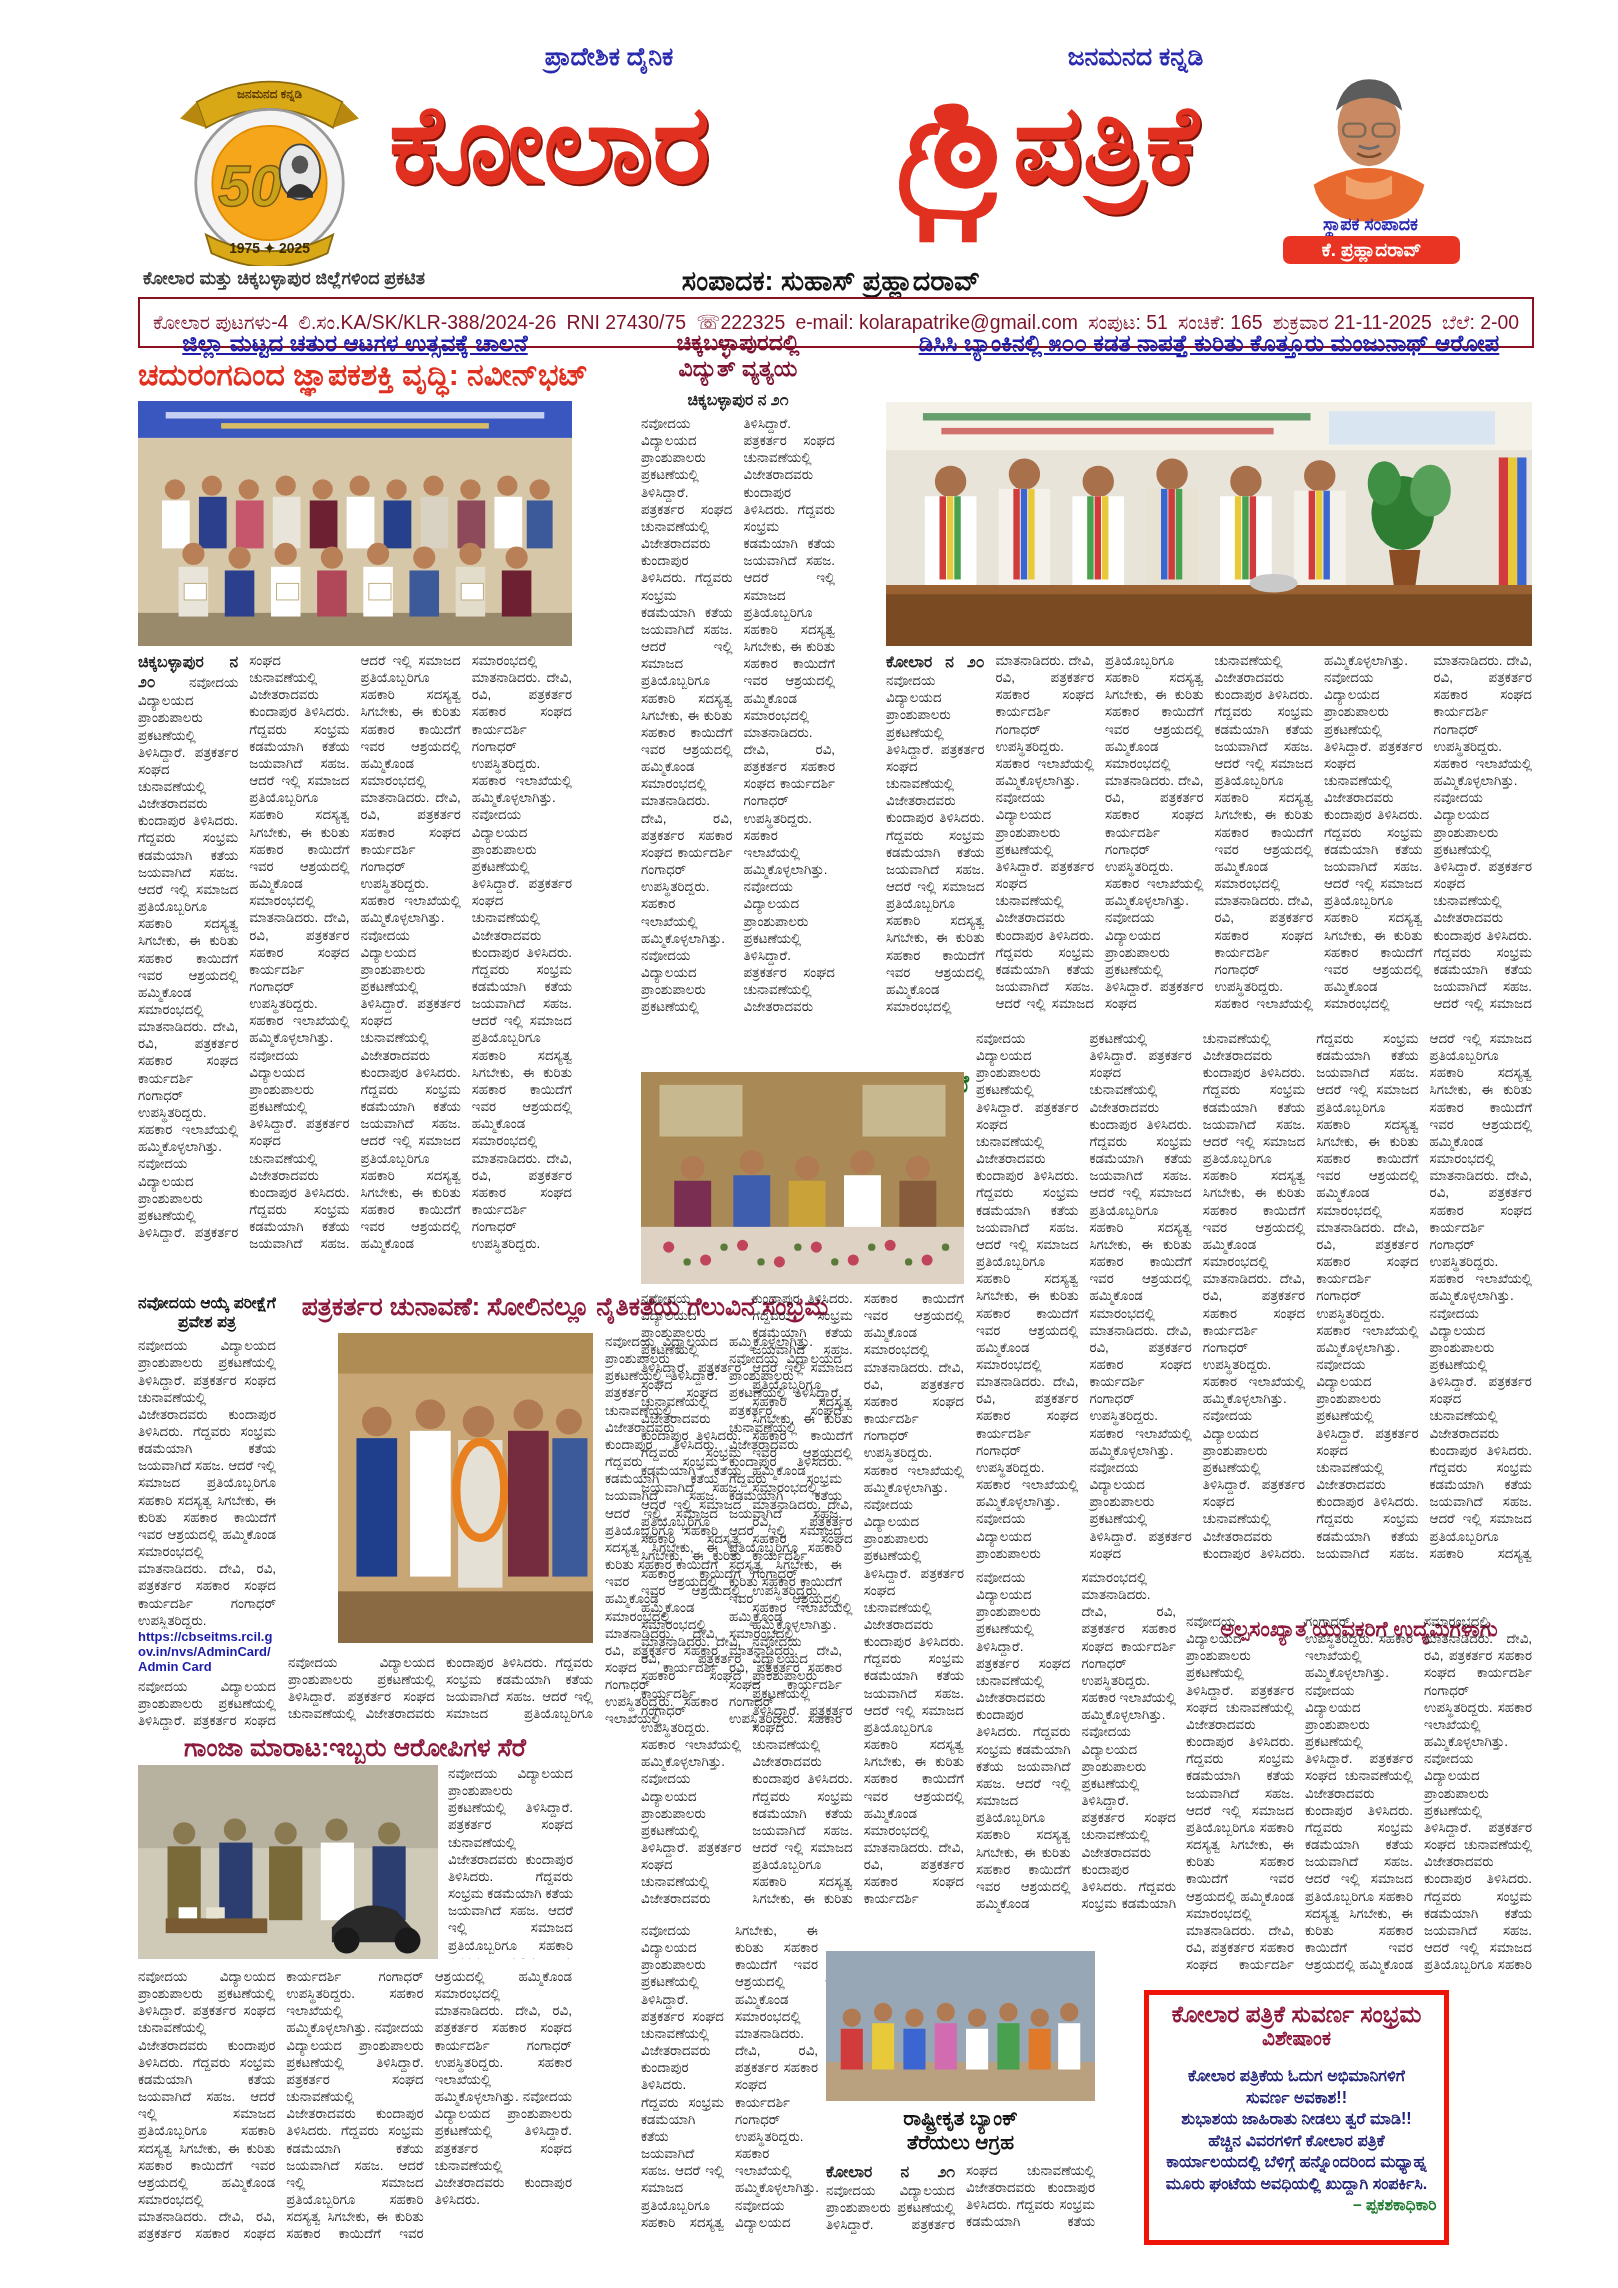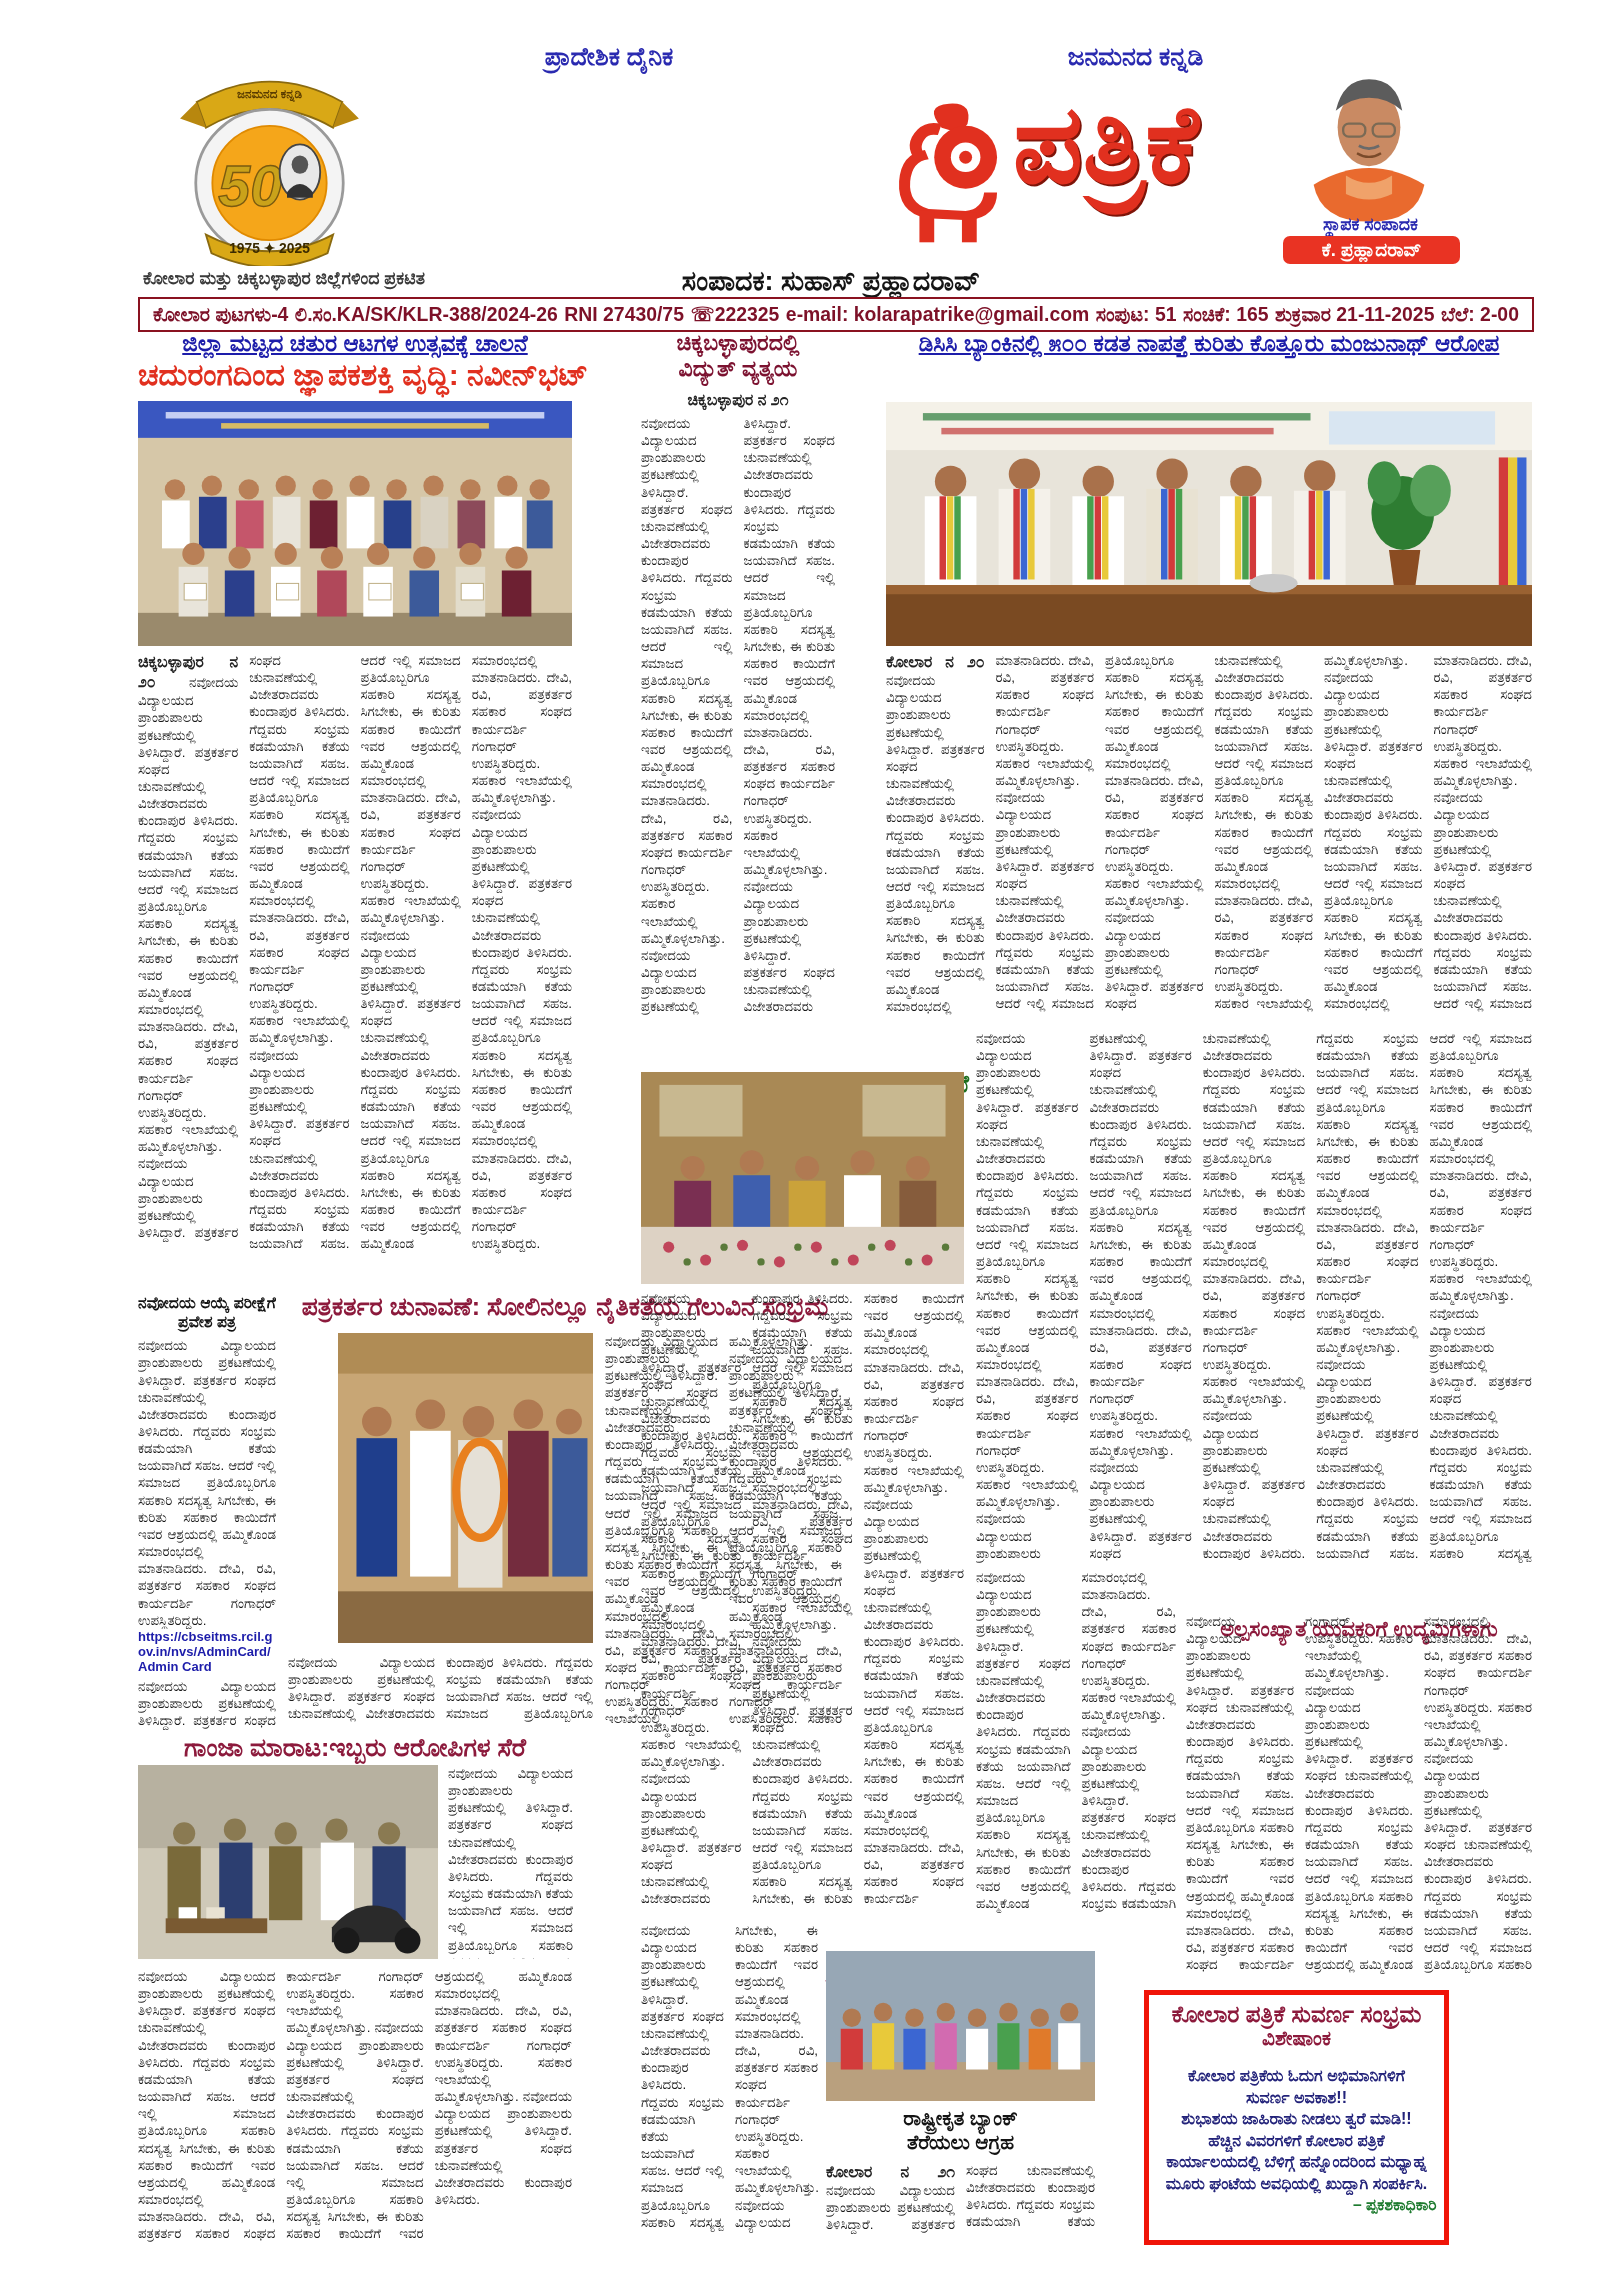--- a/index.html
+++ b/index.html
@@ -11,22 +11,22 @@
   .nowrap{white-space:nowrap;}
   .tagline{font-size:25px;font-weight:bold;color:#2a2ab0;}
   .masthead{font-size:109px;font-weight:900;color:#e1301f;line-height:1;
             text-shadow:1.8px 1.8px 0 #7e1408;}
   .editorline{font-size:27px;font-weight:bold;color:#151515;}
   .publine{font-size:17.5px;font-weight:bold;color:#3a3a3a;}
   .founder-title{font-size:17.5px;font-weight:bold;color:#2a2ab0;}
   .founder-name{font-size:18.5px;font-weight:bold;color:#ffffff;background:#e93323;
                 border-radius:7px;line-height:28px;}
   .infobar{display:flex;align-items:center;justify-content:space-between;
-           border:2.8px solid #8a1220;background:#fff;padding:0 13px;
-           font-size:19.4px;font-weight:bold;color:#7d1128;}
+           border:2.8px solid #8a1220;background:#fff;padding:8px 13px;
+           font-size:19.4px;font-weight:normal;color:#7d1128;}
   .kicker{font-size:23px;font-weight:bold;color:#1d1daa;text-decoration:underline;}
   .headline-red{font-size:30px;font-weight:bold;color:#e1301f;}
   .headline-maroon{font-size:37px;font-weight:bold;color:#8c1525;margin-top:42px;}
   .subhead-maroon{font-size:25px;font-weight:bold;color:#8c1a3c;}
   .subhead-maroon-sm{font-size:21px;font-weight:bold;color:#8c1a3c;margin-top:37px;}
   .subhead-green{font-size:24px;font-weight:bold;color:#1e6e1e;}
   .subhead-black{font-size:20px;font-weight:bold;color:#141414;line-height:1.2;}
   .mkicker{font-size:22px;font-weight:bold;color:#7c1230;line-height:1.2;}
   .dateline{font-size:15.7px;font-weight:bold;color:#222;}
   .body{font-size:13.4px;line-height:1.28;color:#1a1a1a;overflow:hidden;}
@@ -66,20 +66,21 @@
       <circle cx="109" cy="140" r="62" fill="#f5a61a" stroke="#e08a00" stroke-width="2"></circle>
       <text x="88" y="165" font-size="62" font-weight="bold" font-style="italic" fill="#caa21a" stroke="#7a5a10" stroke-width="1.5" text-anchor="middle">50</text>
       <ellipse cx="142" cy="128" rx="22" ry="30" fill="#e8e8e8" stroke="#444" stroke-width="2"></ellipse>
       <ellipse cx="142" cy="120" rx="9" ry="10" fill="#555"></ellipse>
       <path d="M128,150 Q142,132 156,150 L156,156 L128,156 Z" fill="#333"></path>
       <path d="M40,196 Q109,232 178,196 L172,216 Q109,246 46,216 Z" fill="#d9a816" stroke="#8a6a10" stroke-width="2"></path>
       <text x="109" y="216" font-size="15" font-weight="bold" fill="#3a2a00" text-anchor="middle">1975 ✦ 2025</text>
     </svg>
   </div>
 
+  <div class="abs masthead nowrap" style="left:389px;top:90px;">ಕೋಲಾರ</div>
   <div class="abs" style="left:888px;top:100px;width:122px;height:146px;">
     <svg class="photo" width="122" height="146" viewBox="0 0 132 158">
       <path d="M58,30 q-20,-24 8,-26 q26,-2 20,22 l-8,10 z" fill="#e1301f"></path>
       <circle cx="84" cy="62" r="34" fill="#e1301f"></circle>
       <circle cx="84" cy="62" r="16" fill="#ffffff"></circle>
       <circle cx="84" cy="62" r="7" fill="#e1301f"></circle>
       <path d="M40,54 q-26,4 -28,34 q-2,34 30,40 l46,2 q30,-4 30,-30 l-14,0 q-2,18 -20,20 l-40,-2 q-22,-6 -20,-30 q2,-22 20,-24 z" fill="#e1301f"></path>
       <rect x="34" y="120" width="16" height="34" fill="#e1301f"></rect>
       <rect x="80" y="122" width="16" height="32" fill="#e1301f"></rect>
       <path d="M30,66 q-14,-18 2,-34 q10,-10 26,-6 l-4,12 q-10,-2 -14,4 q-8,10 2,20 z" fill="#e1301f"></path>

